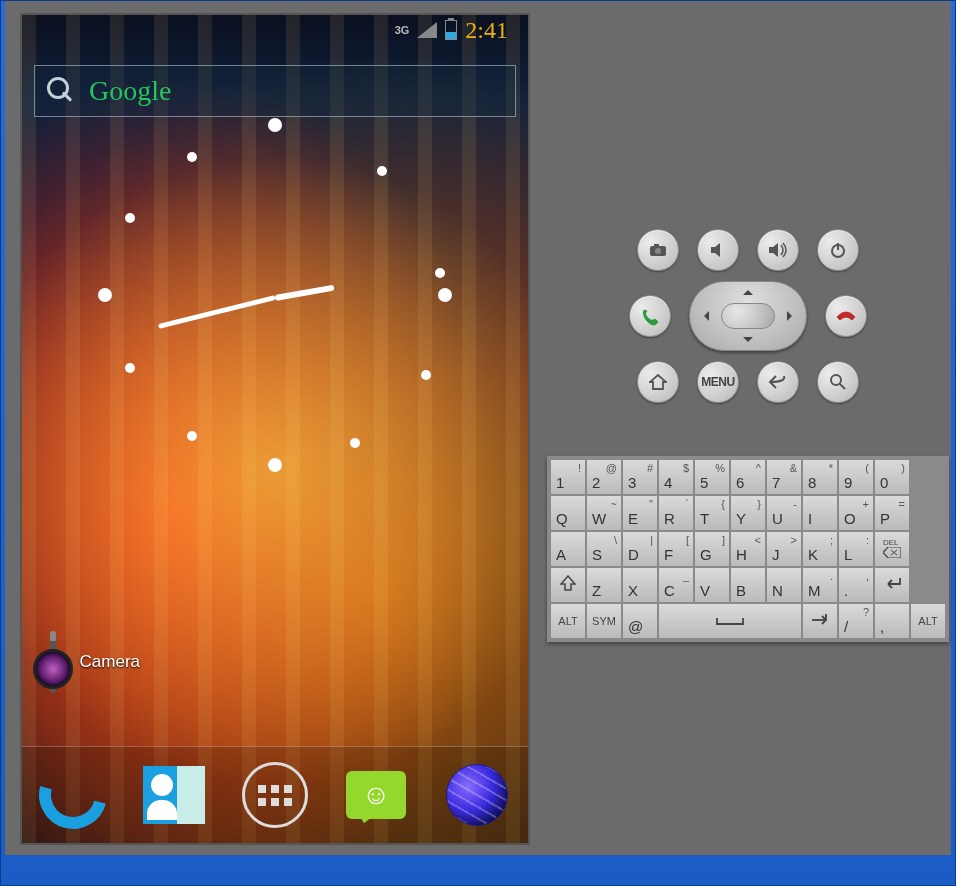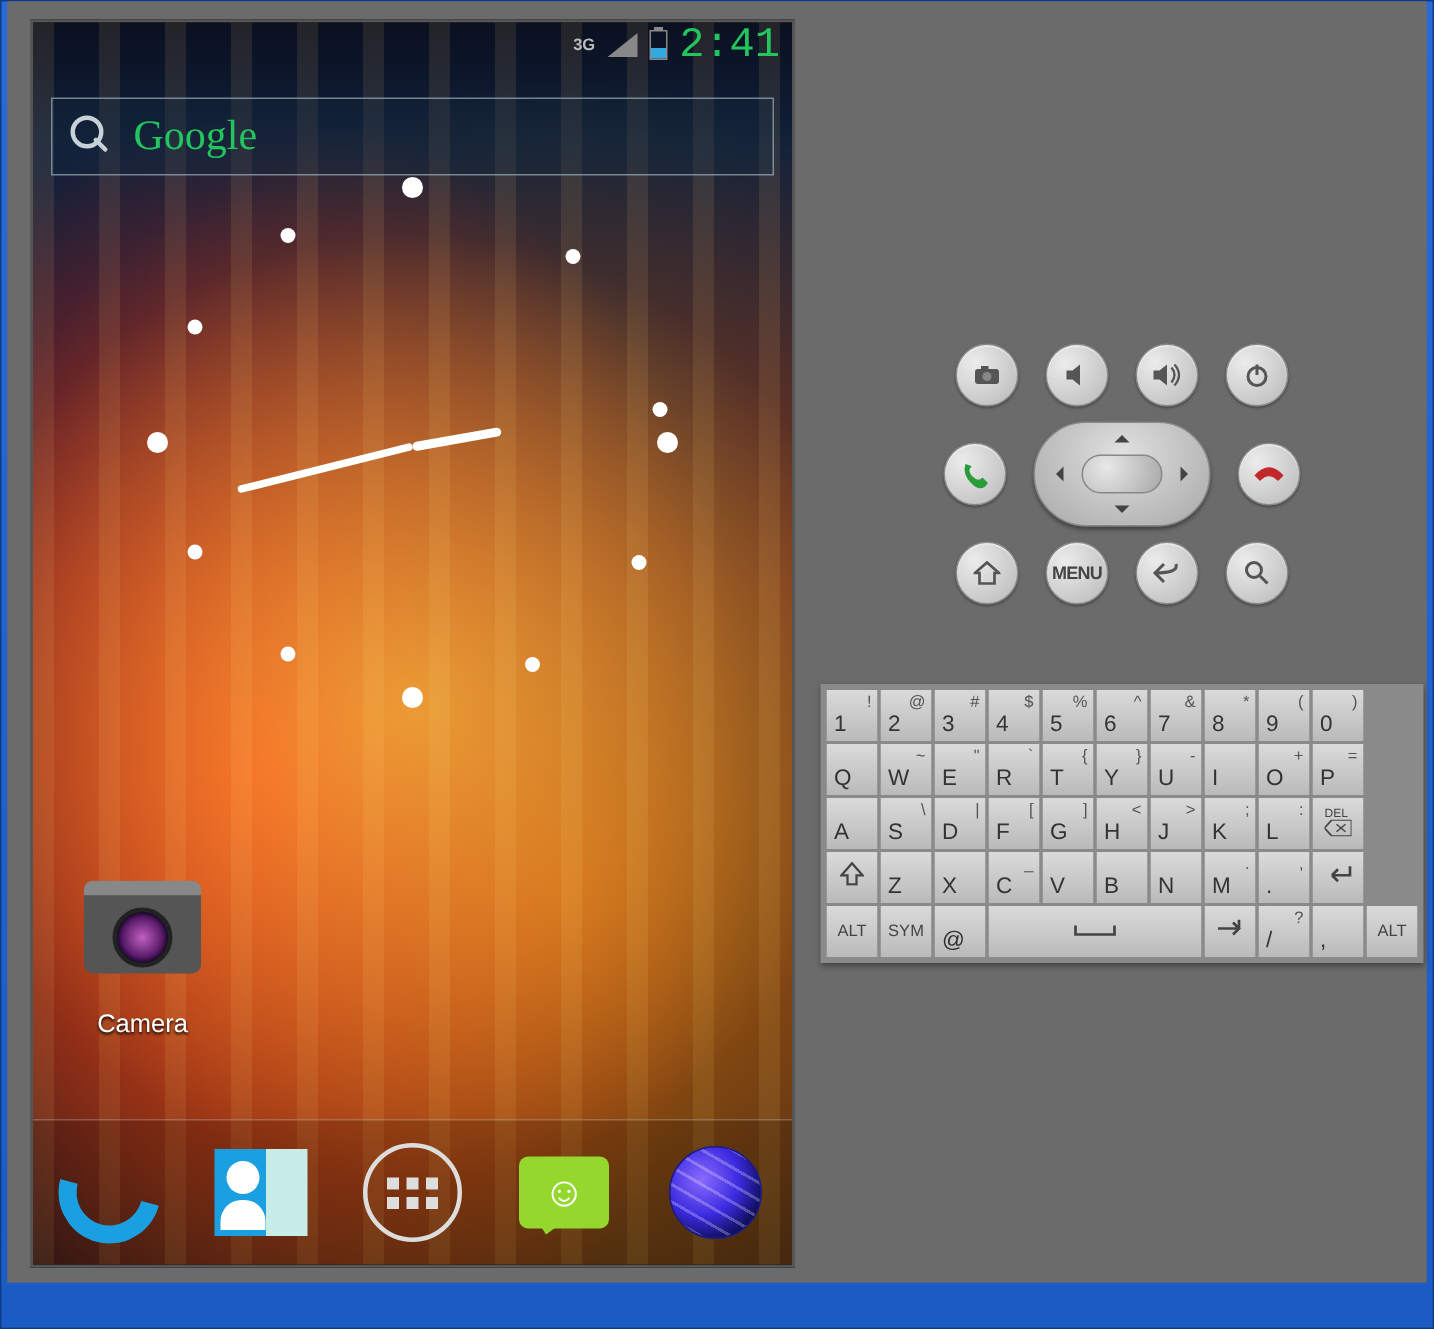--- a/index.html
+++ b/index.html
@@ -81,40 +81,40 @@
     background:
       repeating-linear-gradient(90deg,
         rgba(255,200,100,0.10) 0px, rgba(255,200,100,0.10) 14px,
         transparent 14px, transparent 44px);
     mix-blend-mode: screen;
   }
   .status-bar {
     position: absolute; top: 0; left:0; right:0;
     height: 30px;
     display:flex; align-items:center; justify-content:flex-end;
-    padding: 0 8px; gap:8px;
+    padding: 0 20px; gap:8px;
     z-index: 3;
   }
   .status-3g { color:#bbb; font-size:11px; font-weight:bold; }
   .status-signal {
     width:0;height:0;
     border-left:20px solid transparent;
     border-bottom:16px solid #888;
     position:relative;
   }
   .status-batt {
     width:10px;height:18px;
     border:1px solid #888;
     position:relative;
     background: linear-gradient(to top,#3ad 40%, transparent 40%);
   }
   .status-batt::before{
     content:""; position:absolute; top:-3px; left:2px; width:6px; height:2px; background:#888;
   }
-  .status-time { color:#22c55e; font-size:28px; font-family: Liberation Mono, monospace; font-weight:300; }
+  .status-time { color:#eab308; font-size:24px; font-family: Liberation Serif, serif; font-weight:300; }
   .search-widget {
     position:absolute; top:50px; left:12px; right:12px;
     height:50px;
     border:1px solid rgba(180,200,210,0.6);
     background: rgba(20,40,60,0.35);
     display:flex; align-items:center;
     padding:0 12px; gap:14px;
     z-index:3;
   }
   .search-icon-glyph {
@@ -138,21 +138,21 @@
   .dot { position:absolute; width:10px;height:10px;background:#fff;border-radius:50%; }
   .dot.big { width:14px;height:14px; }
   .hand {
     position:absolute; left:50%; top:50%;
     height:6px; background:#fff; border-radius:4px;
     transform-origin: left center;
   }
   
   .home-camera {
     position:absolute; left:28px; bottom:150px; width:90px;
-    display:flex; flex-direction:column; align-items:center; gap:24px;
+    display:flex; flex-direction:row; align-items:center; gap:24px;
     z-index:3;
   }
   .camera-body {
     width:78px; height:52px;
     background:#555;
     border-radius:6px;
     position:relative;
     border-top:10px solid #888;
   }
   .camera-body::before{

